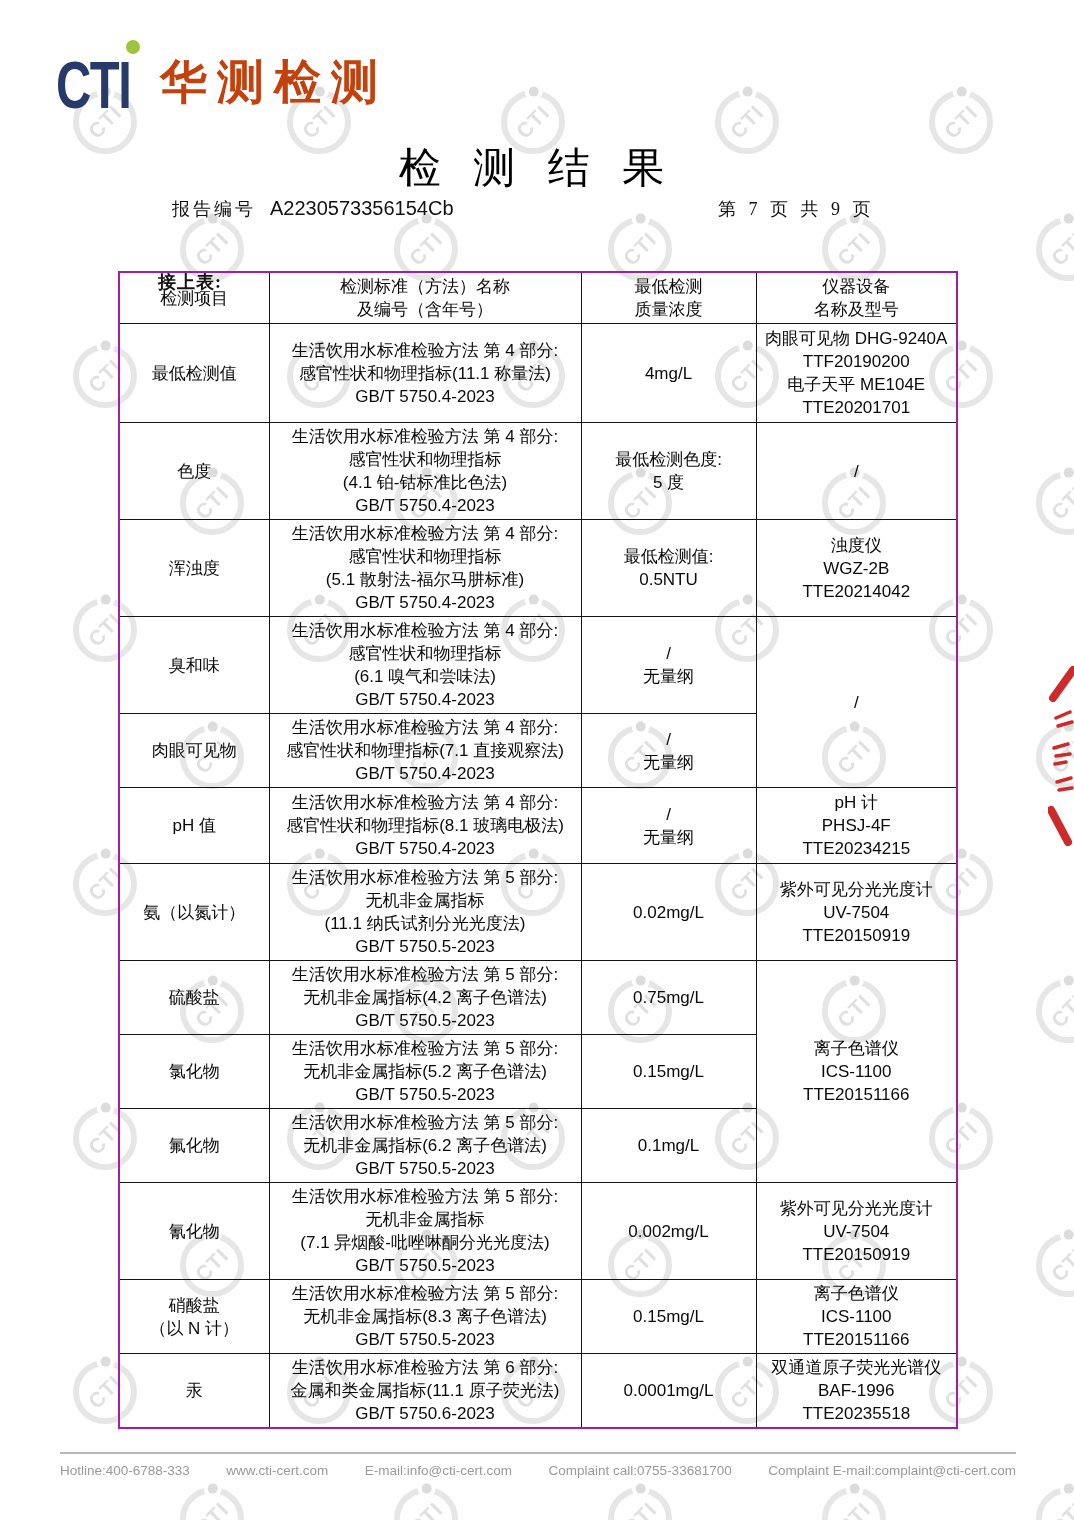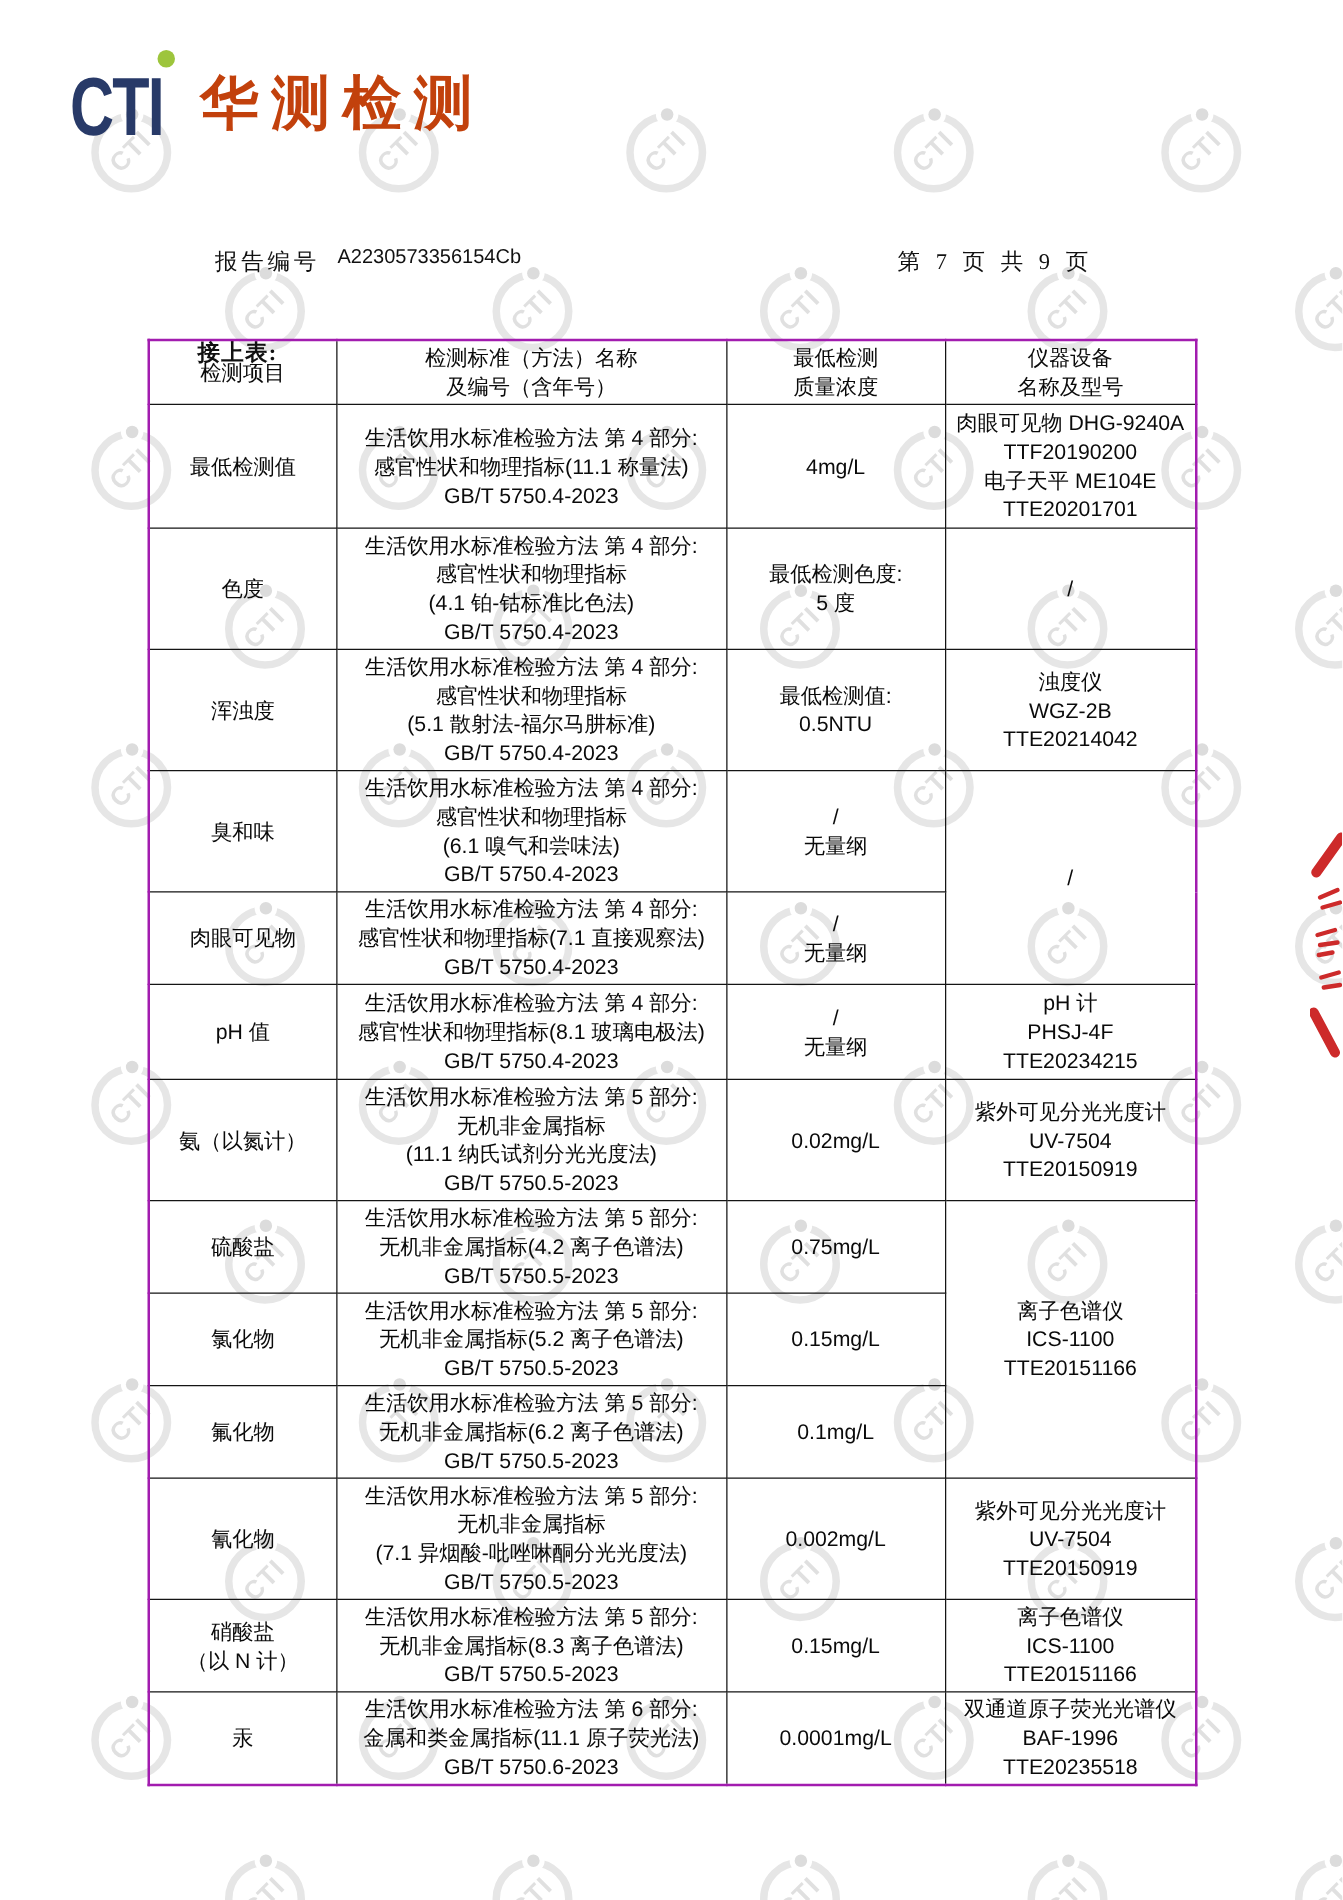--- a/index.html
+++ b/index.html
@@ -36,21 +36,21 @@
   }
   
   .title{
     position:absolute;left:0;right:0;top:140px;text-align:center;
     font-family:"Liberation Serif",serif;font-size:42px;font-weight:400;
     letter-spacing:11px;color:#000;white-space:pre;
   }
   .meta-label{position:absolute;left:172px;top:197px;
     font-family:"Liberation Serif",serif;font-size:18px;letter-spacing:3px;}
   .meta-value{position:absolute;left:270px;top:197px;
-    font-family:"Liberation Sans",sans-serif;font-size:16px;}
+    font-family:"Liberation Sans",sans-serif;font-size:20px;}
   .page-indicator{position:absolute;left:718px;top:197px;
     font-family:"Liberation Serif",serif;font-size:18px;letter-spacing:4px;white-space:pre;}
   .note{position:absolute;left:158px;top:241px;
     font-family:"Liberation Serif",serif;font-weight:700;font-size:18px;letter-spacing:1px;margin-top:29px;}
   
   .tbl-wrap{position:absolute;left:118px;top:271px;}
   table.results{border-collapse:collapse;table-layout:fixed;width:838px;
     border:2px solid #a21caf;background:transparent;}
   table.results td,table.results th{
     border:1px solid #141414;padding:2px 4px;text-align:center;vertical-align:middle;
@@ -318,20 +318,21 @@
     </div>
 
   <div class="content">
 
     <div class="logo">
       <span class="logo-cti">CTI</span>
       <span class="logo-dot"></span>
       <span class="logo-cn">华测检测</span>
     </div>
 
+    <div class="title">检 测 结 果</div>
     <div class="meta-label">报告编号</div>
     <div class="meta-value">A2230573356154Cb</div>
     <div class="page-indicator">第 7 页 共 9 页</div>
     <div class="note">接上表:</div>
 
     <div class="tbl-wrap">
       <table class="results">
         <colgroup>
             <col class="c1">
             <col class="c2">
@@ -486,15 +487,22 @@
         <g stroke="#cd2a2a" fill="none" stroke-linecap="round">
           <path d="M 25 10 L 5 38" stroke-width="8"></path>
           <path d="M 3 150 L 20 182" stroke-width="8"></path>
           <path d="M 8 58 L 22 52 M 10 66 L 24 62" stroke-width="3.5"></path>
           <path d="M 6 88 L 20 84 M 8 96 L 22 94 M 7 104 L 18 102" stroke-width="3.5"></path>
           <path d="M 9 122 L 23 118 M 11 130 L 24 128" stroke-width="3.5"></path>
         </g>
       </svg>
     </div>
 
+    <div class="footer">
+      <span>Hotline:400-6788-333</span>
+      <span>www.cti-cert.com</span>
+      <span>E-mail:info@cti-cert.com</span>
+      <span>Complaint call:0755-33681700</span>
+      <span>Complaint E-mail:complaint@cti-cert.com</span>
+    </div>
 
   </div>
 </div>
 
 </body></html>

